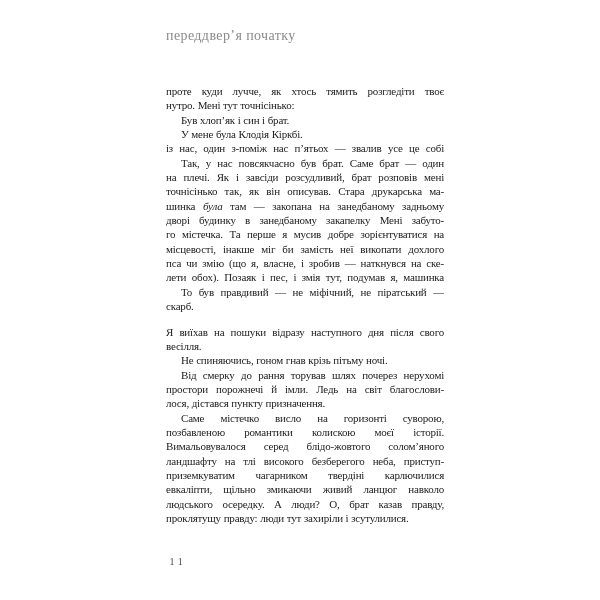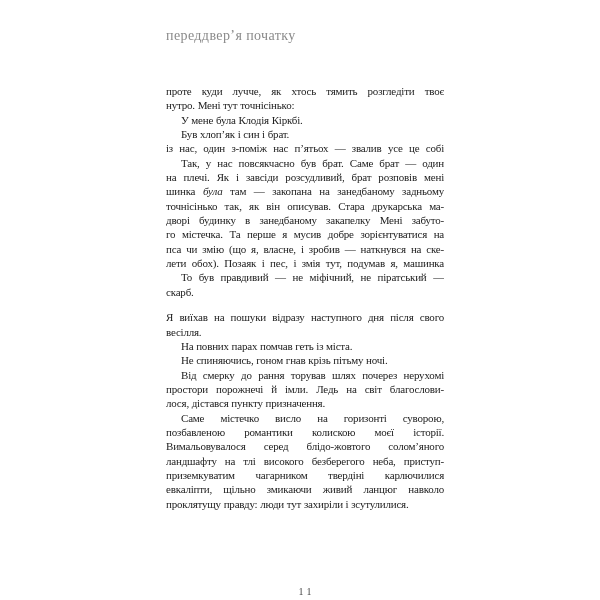--- a/index.html
+++ b/index.html
@@ -47,83 +47,82 @@
   }
   .line.last {
     text-align-last: left;
   }
   .line.indent {
     text-indent: 15px;
   }
   .line i { font-style: italic; }
   .page-number {
     position: absolute;
-    top: 586px;
+    top: 556px;
     left: 166px;
     width: 278px;
-    text-align: center;
+    text-align: left;
     font-size: 10px;
     letter-spacing: 3.5px;
     padding-left: 3.5px;
     box-sizing: border-box;
     color: #4a4a4a;
   }
 </style>
 </head>
 <body>
 
 <div id="screen">
   <div class="running-header">переддвер’я початку</div>
 
   <div class="page-text">
       <div class="para">
         <div class="line">проте куди лучче, як хтось тямить розгледіти твоє</div>
         <div class="line last">нутро. Мені тут точнісінько:</div>
       </div>
       <div class="para">
-        <div class="line last indent">У мене була Клодія Кіркбі.</div>
+        <div class="line last indent">Був хлоп’як і син і брат.</div>
       </div>
       <div class="para">
-        <div class="line last indent">Був хлоп’як і син і брат.</div>
+        <div class="line last indent">У мене була Клодія Кіркбі.</div>
       </div>
       <div class="para">
         <div class="line">із нас, один з-поміж нас п’ятьох — звалив усе це собі</div>
         <div class="line indent">Так, у нас повсякчасно був брат. Саме брат — один</div>
         <div class="line">на плечі. Як і завсіди розсудливий, брат розповів мені</div>
+        <div class="line">точнісінько так, як він описував. Стара друкарська ма-</div>
         <div class="line">шинка <i>була</i> там — закопана на занедбаному задньому</div>
-        <div class="line">точнісінько так, як він описував. Стара друкарська ма-</div>
         <div class="line">дворі будинку в занедбаному закапелку Мені забуто-</div>
         <div class="line">го містечка. Та перше я мусив добре зорієнтуватися на</div>
+        <div class="line">місцевості, інакше міг би замість неї викопати дохлого</div>
         <div class="line">пса чи змію (що я, власне, і зробив — наткнувся на ске-</div>
         <div class="line">лети обох). Позаяк і пес, і змія тут, подумав я, машинка</div>
       </div>
       <div class="para">
         <div class="line indent">То був правдивий — не міфічний, не піратський —</div>
         <div class="line last">скарб.</div>
       </div>
       <div class="para section-break">
         <div class="line">Я виїхав на пошуки відразу наступного дня після свого</div>
         <div class="line last">весілля.</div>
-      </div>
-      <div class="para">
-        <div class="line last indent">На повних парах помчав геть із міста.</div>
       </div>
       <div class="para">
         <div class="line last indent">Не спиняючись, гоном гнав крізь пітьму ночі.</div>
       </div>
       <div class="para">
         <div class="line indent">Від смерку до рання торував шлях почерез нерухомі</div>
         <div class="line">простори порожнечі й імли. Ледь на світ благослови-</div>
         <div class="line last">лося, дістався пункту призначення.</div>
       </div>
       <div class="para">
         <div class="line indent">Саме містечко висло на горизонті суворою,</div>
         <div class="line">позбавленою романтики колискою моєї історії.</div>
         <div class="line">Вимальовувалося серед блідо-жовтого солом’яного</div>
         <div class="line">ландшафту на тлі високого безберегого неба, приступ-</div>
         <div class="line">приземкуватим чагарником твердіні карлючилися</div>
         <div class="line">евкаліпти, щільно змикаючи живий ланцюг навколо</div>
+        <div class="line">людського осередку. А люди? О, брат казав правду,</div>
         <div class="line last">проклятущу правду: люди тут захиріли і зсутулилися.</div>
       </div>
     </div>
 
   <div class="page-number">11</div>
 </div>
 
 </body></html>

